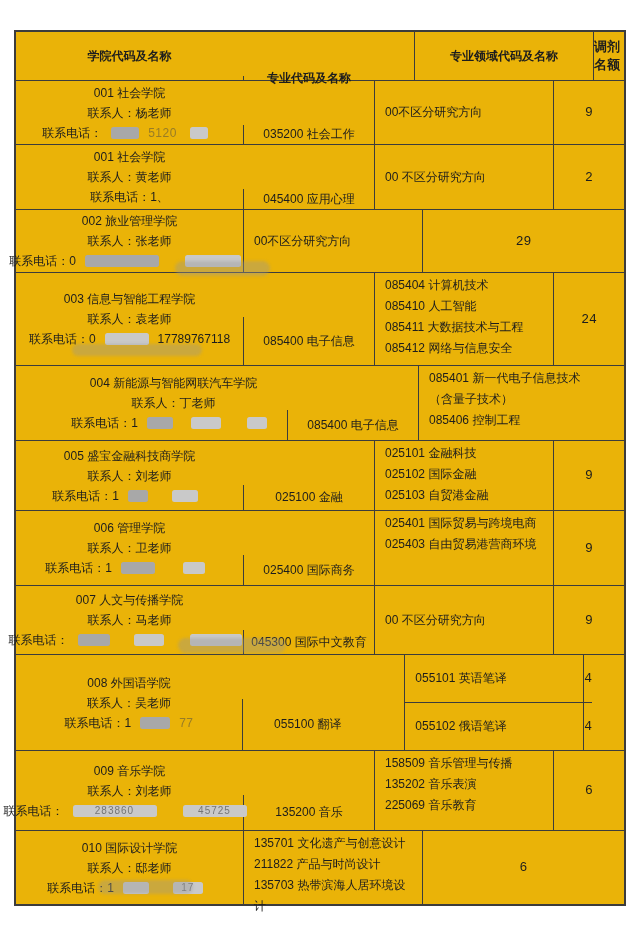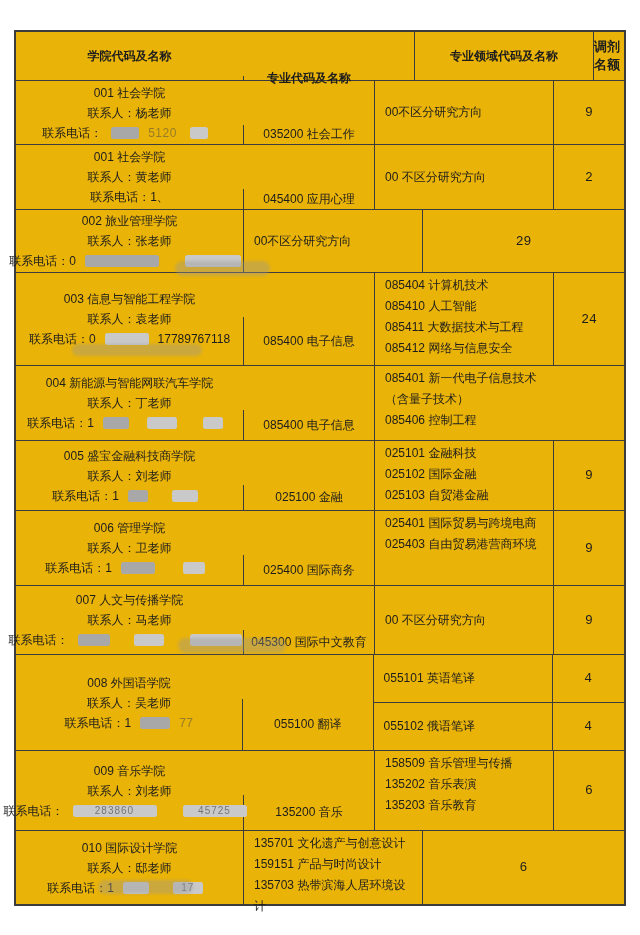--- a/index.html
+++ b/index.html
@@ -18,30 +18,30 @@
   .hcell {
     display: flex; align-items: center; justify-content: center;
     font-weight: bold; font-size: 13.5px;
   }
   .trow { display: flex; border-top: 1.5px solid #3c3c3c; }
   .c1 { width: 227px; display: flex; flex-direction: column; justify-content: center; align-items: center; font-size: 12px; line-height: 20px; }
   .c2 { width: 131px; border-left: 1.5px solid #3c3c3c; display: flex; align-items: center; justify-content: center; font-size: 12px; text-align: left; margin-top: 44px; }
   .c3 { width: 179px; border-left: 1.5px solid #3c3c3c; display: flex; flex-direction: column; justify-content: flex-start; padding: 2px 6px 2px 10px; font-size: 12px; line-height: 21px; }
   .c3.single { justify-content: center; }
   .c4 { flex: 1; border-left: 1.5px solid #3c3c3c; display: flex; align-items: center; justify-content: center; font-size: 13px; font-family: Liberation Mono, monospace; }
-  .subwrap { display: flex; flex-direction: column; width: 252.5px; }
+  .subwrap { display: flex; flex-direction: column; width: 252.5px; align-items: center; }
   .subrow { display: flex; flex: 1; }
   .subrow + .subrow { border-top: 1.5px solid #3c3c3c; }
   .subrow .c3 { line-height: normal; }
   
   #tbody .trow:nth-of-type(1)  { height: 64px; }
   #tbody .trow:nth-of-type(2)  { height: 65px; }
   #tbody .trow:nth-of-type(3)  { height: 63px; }
   #tbody .trow:nth-of-type(4)  { height: 93px; }
-  #tbody .trow:nth-of-type(5)  { height: 75px; }
+  #tbody .trow:nth-of-type(5)  { height: 75px; padding-left: 44px; }
   #tbody .trow:nth-of-type(6)  { height: 70px; }
   #tbody .trow:nth-of-type(7)  { height: 75px; }
   #tbody .trow:nth-of-type(8)  { height: 69px; }
   #tbody .trow:nth-of-type(9)  { height: 96px; }
   #tbody .trow:nth-of-type(10) { height: 80px; }
   #tbody .trow:nth-of-type(11) { height: 74px; }
   .line { white-space: nowrap; }
   .phone-line { display: flex; align-items: center; }
   .seg-text { }
   .seg-ftext { color: rgba(70,70,70,.5); letter-spacing: .5px; }
@@ -251,41 +251,41 @@
               <span class="seg-gap" style="width: 8px;"></span>
               <span class="seg-blk" style="width: 64px;">
                 <span class="seg-blk-faint">45725</span>
               </span>
             </div>
           </div>
           <div class="cell c2">135200 音乐</div>
           <div class="cell c3">
             <div class="fline">158509 音乐管理与传播</div>
             <div class="fline">135202 音乐表演</div>
-            <div class="fline">135203 音乐教育</div>
+            <div class="fline">225069 音乐教育</div>
           </div>
           <div class="cell c4">6</div>
         </div>
         <div class="trow">
           <div class="cell c1">
             <div class="line">010 国际设计学院</div>
             <div class="line">联系人：邸老师</div>
             <div class="line phone-line">
               <span class="seg-text">联系电话：</span>
               <span class="seg-text">1</span>
               <span class="seg-blk" style="width: 26px;"></span>
               <span class="seg-gap" style="width: 6px;"></span>
               <span class="seg-blk" style="width: 30px;">
                 <span class="seg-blk-faint">17</span>
               </span>
             </div>
           </div>
           <div class="cell c3">
             <div class="fline">135701 文化遗产与创意设计</div>
-            <div class="fline">159151 产品与时尚设计</div>
+            <div class="fline">211822 产品与时尚设计</div>
             <div class="fline">135703 热带滨海人居环境设计</div>
           </div>
           <div class="cell c4">6</div>
         </div>
       </div>
   </div>
 
   <div class="smudge" style="left:175px;top:261px;width:95px;height:15px;"></div>
   <div class="smudge" style="left:72px;top:344px;width:130px;height:12px;"></div>
   <div class="smudge" style="left:178px;top:638px;width:108px;height:15px;"></div>

